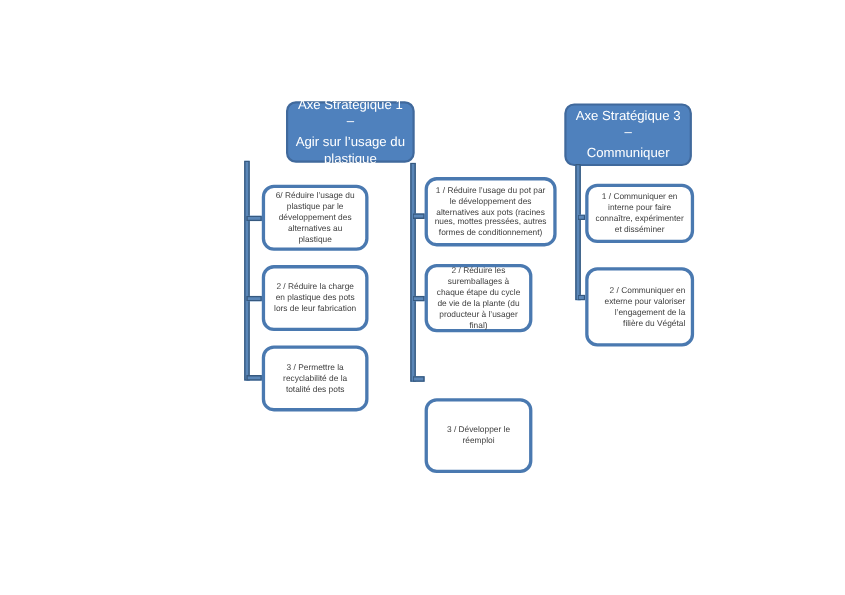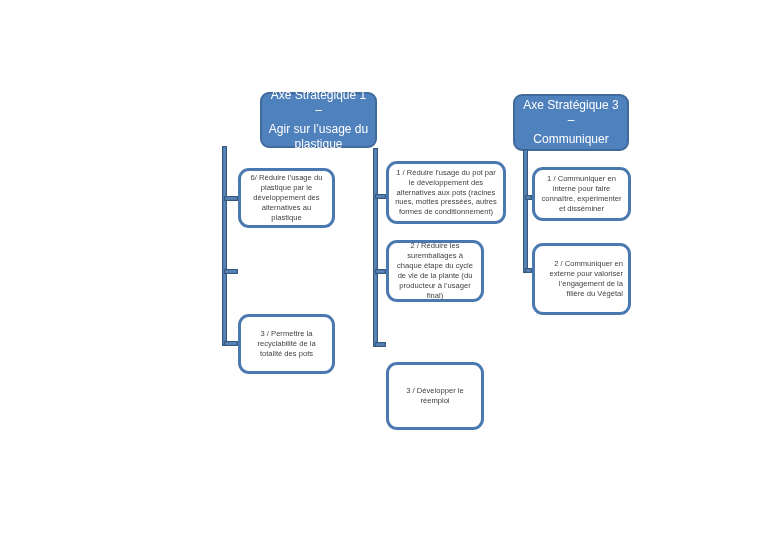--- a/index.html
+++ b/index.html
@@ -90,20 +90,23 @@
     <div class="l1">Axe Stratégique 1 –</div>
     <div class="l2">Agir sur l’usage du plastique</div>
   </div>
   <div class="conn c1v"></div>
   <div class="conn c1s1"></div>
   <div class="conn c1s2"></div>
   <div class="conn c1s3"></div>
   <div class="box c1b1">
     <span>6/ Réduire l’usage du plastique par le développement des alternatives au plastique</span>
   </div>
+  <div class="box c1b2">
+    <span>2 / Réduire la charge en plastique des pots lors de leur fabrication</span>
+  </div>
   <div class="box c1b3">
     <span>3 / Permettre la recyclabilité de la totalité des pots</span>
   </div>
 
   <div class="conn c2v"></div>
   <div class="conn c2s1"></div>
   <div class="conn c2s2"></div>
   <div class="conn c2s3"></div>
   <div class="box c2b1">
     <span>1 / Réduire l’usage du pot par le développement des alternatives aux pots (racines nues, mottes pressées, autres formes de conditionnement)</span>

